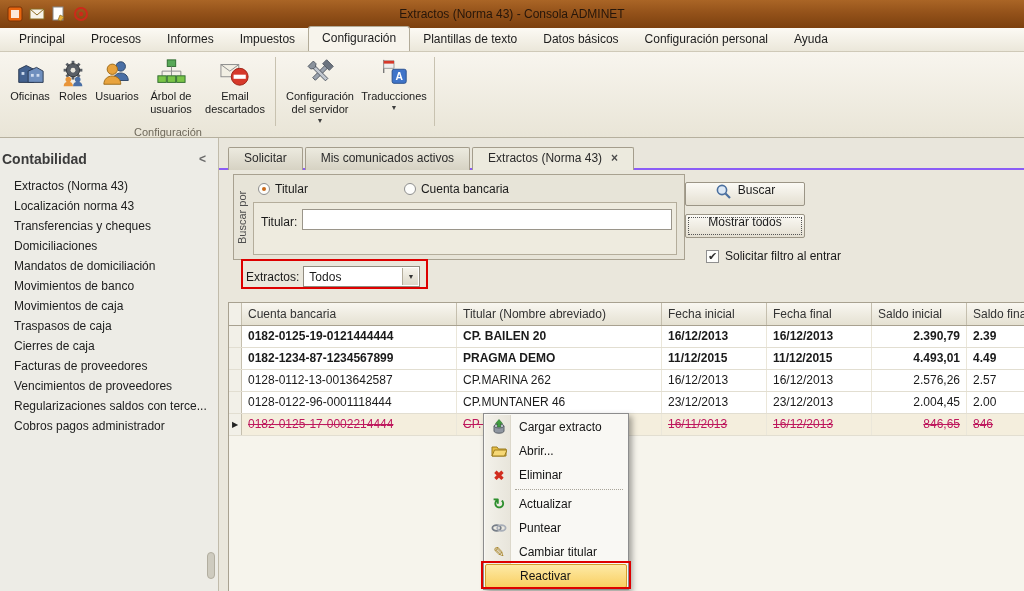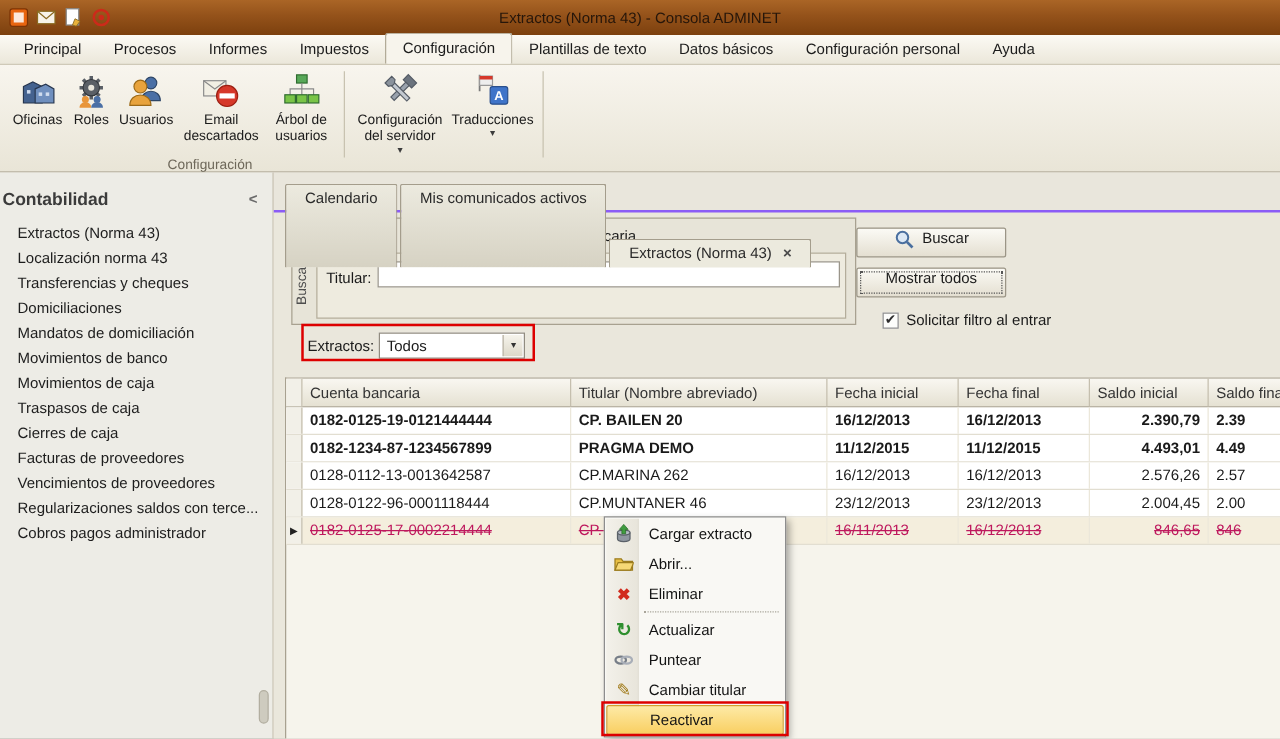--- a/index.html
+++ b/index.html
@@ -43,21 +43,21 @@
   .sb-chevron { color:#6a6a6a; font-size:12px; font-weight:bold; }
   .sb-item { height:20px; padding:3px 4px 0 14px; white-space:nowrap; overflow:hidden; color:#1d1d1d; }
   .sb-thumb { position:absolute; right:3px; bottom:12px; width:8px; height:27px;
     background:#cecbbf; border:1px solid #b2aea0; border-radius:4px; }
 
   
   .main { position:absolute; top:138px; left:219px; right:0; bottom:0; background:#e9e6dc; }
   .doc-tabs { position:absolute; top:9px; left:9px; display:flex; gap:2px; z-index:2; }
   .doc-tab { padding:3px 15px 4px; background:linear-gradient(#eceadf,#d6d2c3);
     border:1px solid #a49d8c; border-bottom:none; border-radius:2px 2px 0 0; color:#2a2a2a; white-space:nowrap; }
-  .doc-tab.active { background:#eceade; padding-bottom:5px;margin-top:44px; }
+  .doc-tab.active { background:#eceade; padding-bottom:5px; }
   .tab-close { margin-left:9px; color:#4c4c4c; font-weight:bold; }
   .content { position:absolute; top:30px; left:0; right:0; bottom:0; background:#eae7dc;
     border-top:2px solid #8b5cf6; }
 
   
   .groupbox { position:absolute; top:4px; left:14px; width:452px; height:86px;
     border:1px solid #a8a190; background:#e7e4d8; }
   .gb-vlabel { position:absolute; left:0; top:0; bottom:0; width:16px;
     writing-mode:vertical-rl; transform:rotate(180deg);
     display:flex; align-items:center; justify-content:center; font-size:11px; color:#4e4e4e; }
@@ -218,43 +218,43 @@
           <svg viewBox="0 0 32 32" width="30" height="30">
               <circle cx="20" cy="9" r="5" fill="#4a6fa5" stroke="#2d4566"></circle>
               <path d="M12 24c0-5 3.6-8 8-8s8 3 8 8z" fill="#4a6fa5" stroke="#2d4566"></path>
               <circle cx="11" cy="12" r="5.5" fill="#e8a33d" stroke="#9c6a18"></circle>
               <path d="M2 28c0-5.5 4-8.8 9-8.8s9 3.3 9 8.8z" fill="#e8a33d" stroke="#9c6a18"></path>
             </svg>
         </span>
         <span>Usuarios</span>
       </div>
 
-      <div class="rbtn" style="width:70px">
-        <span class="ricon">
-          <svg viewBox="0 0 32 32" width="30" height="30">
-              <rect x="1" y="7" width="19" height="13" fill="#f2efe4" stroke="#8a8a8a"></rect>
-              <path d="M1 7l9.5 7L20 7" fill="none" stroke="#8a8a8a"></path>
-              <circle cx="21" cy="20" r="9" fill="#d6382a" stroke="#9c1f12"></circle>
-              <rect x="14.5" y="17.8" width="13" height="4.4" fill="#ffffff"></rect>
-            </svg>
-        </span>
-        <span>Email descartados</span>
-      </div>
-
       <div class="rbtn" style="width:58px">
         <span class="ricon">
           <svg viewBox="0 0 32 32" width="30" height="30">
               <rect x="12" y="2" width="9" height="7" fill="#58a858" stroke="#2e6b2e"></rect>
               <path d="M16.5 9v5M6.5 19v-5h20v5M16.5 14v5" fill="none" stroke="#8a8a8a"></path>
               <rect x="2" y="19" width="9" height="7" fill="#79c447" stroke="#2e6b2e"></rect>
               <rect x="12" y="19" width="9" height="7" fill="#79c447" stroke="#2e6b2e"></rect>
               <rect x="22" y="19" width="9" height="7" fill="#79c447" stroke="#2e6b2e"></rect>
             </svg>
         </span>
         <span>Árbol de usuarios</span>
+      </div>
+
+      <div class="rbtn" style="width:70px">
+        <span class="ricon">
+          <svg viewBox="0 0 32 32" width="30" height="30">
+              <rect x="1" y="7" width="19" height="13" fill="#f2efe4" stroke="#8a8a8a"></rect>
+              <path d="M1 7l9.5 7L20 7" fill="none" stroke="#8a8a8a"></path>
+              <circle cx="21" cy="20" r="9" fill="#d6382a" stroke="#9c1f12"></circle>
+              <rect x="14.5" y="17.8" width="13" height="4.4" fill="#ffffff"></rect>
+            </svg>
+        </span>
+        <span>Email descartados</span>
       </div>
 
       <div class="ribbon-sep"></div>
 
       <div class="rbtn" style="width:78px">
         <span class="ricon">
           <svg viewBox="0 0 32 32" width="30" height="30">
               <g transform="rotate(45 16 16)">
                 <rect x="14" y="3" width="4" height="22" fill="#9aa2ad" stroke="#555c66"></rect>
                 <rect x="11" y="1" width="10" height="6" fill="#6b737e" stroke="#555c66"></rect>
@@ -304,21 +304,21 @@
     <div class="sb-item">Cierres de caja</div>
     <div class="sb-item">Facturas de proveedores</div>
     <div class="sb-item">Vencimientos de proveedores</div>
     <div class="sb-item">Regularizaciones saldos con terce...</div>
     <div class="sb-item">Cobros pagos administrador</div>
     <div class="sb-thumb"></div>
   </div>
 
   <div class="main">
     <div class="doc-tabs">
-      <div class="doc-tab">Calendario</div>
+      <div class="doc-tab">Solicitar</div>
       <div class="doc-tab">Mis comunicados activos</div>
       <div class="doc-tab active">
         <span>Extractos (Norma 43)</span><span class="tab-close">×</span>
       </div>
     </div>
 
     <div class="content">
 
       <div class="groupbox">
         <div class="gb-vlabel">Buscar por</div>

